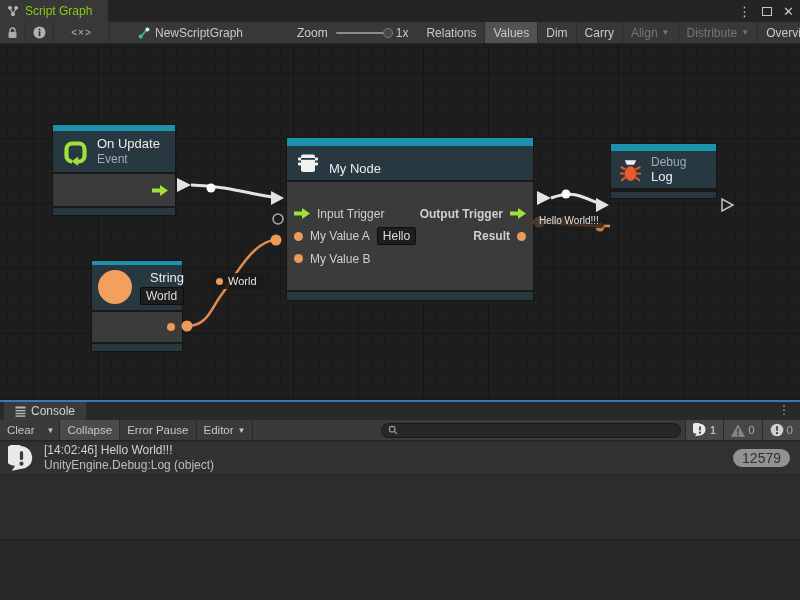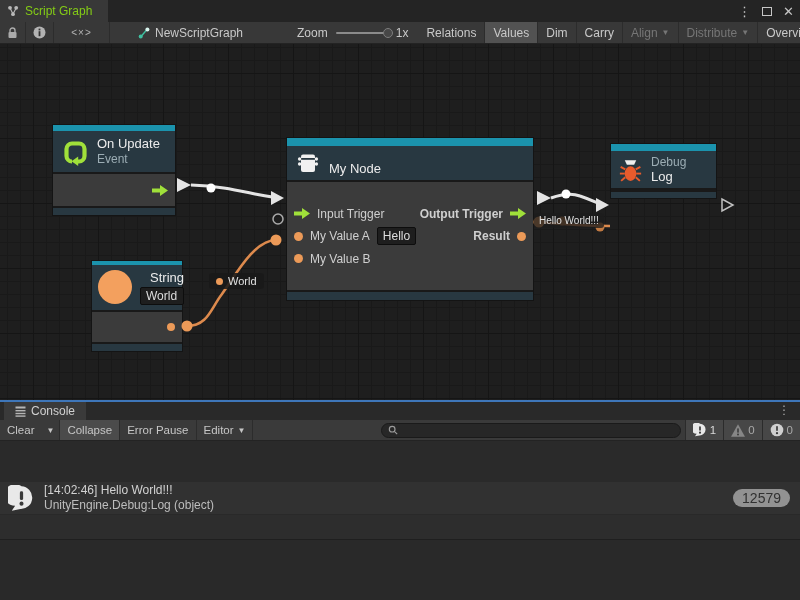--- a/index.html
+++ b/index.html
@@ -62,21 +62,21 @@
   .ctab { position:absolute; left:4px; top:0; height:18px; background:#3a3a3a; display:flex; align-items:center; gap:5px; padding:0 11px; font-size:12px; color:#d0d0d0; }
   .cmenu { position:absolute; right:10px; top:1px; color:#ababab; font-size:12px; }
   .ctoolbar { height:21px; background:#3a3a3a; border-bottom:1px solid #232323; display:flex; align-items:stretch; font-size:11.5px; color:#c6c6c6; }
   .cbtn { display:flex; align-items:center; gap:4px; padding:0 7px; border-right:1px solid #2c2c2c; }
   .cbtn.active { background:#4b4b4b; }
   .cbtn.mini { padding:0 5px; font-size:8px; }
   .searchbox { width:300px; height:15px; margin:auto 4px auto auto; background:#272727; border:1px solid #1a1a1a; border-radius:8px; display:flex; align-items:center; gap:5px; padding:0 6px; }
   .searchbox input { flex:1; background:transparent; border:none; outline:none; color:#cccccc; font-size:11px; font-family:"Liberation Sans",sans-serif; }
   .badge { display:flex; align-items:center; gap:3px; padding:0 7px; background:#474747; border-left:1px solid #2b2b2b; font-size:11.5px; color:#d8d8d8; }
   .badge.dim { color:#a8a8a8; }
-  .loglist { position:absolute; left:0; top:42px; width:800px; height:97px; background:#2d2d2d;margin-top:40px; }
+  .loglist { position:absolute; left:0; top:42px; width:800px; height:97px; background:#2d2d2d; }
   .logrow { height:33px; background:#313131; border-bottom:1px solid #292929; display:flex; align-items:center; gap:9px; padding:0 8px; }
   .logtext { font-size:12px; color:#d2d2d2; line-height:15px; }
   .logtext .l2 { color:#bdbdbd; }
   .logcount { margin-left:auto; margin-right:2px; background:#929292; color:#313131; font-size:14px; padding:1px 9px; border-radius:9px; }
   .cdivider { position:absolute; left:0; top:139px; width:800px; height:1px; background:#1f1f1f; }
   .cdetail { position:absolute; left:0; top:140px; width:800px; height:60px; background:#292929; }
 </style>
 </head>
 <body>
 

